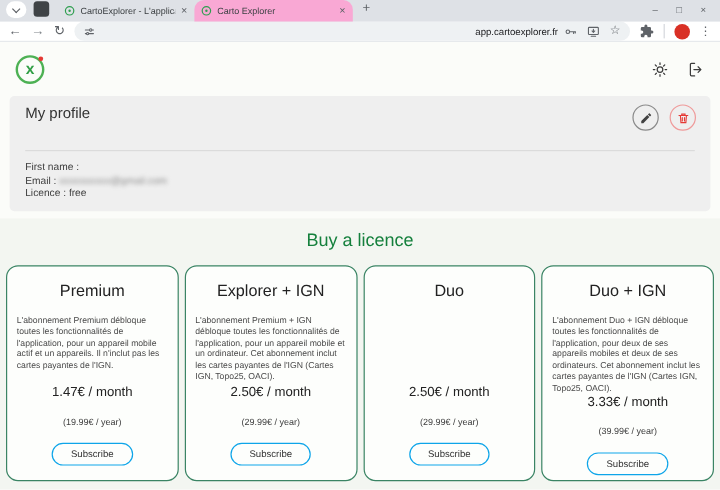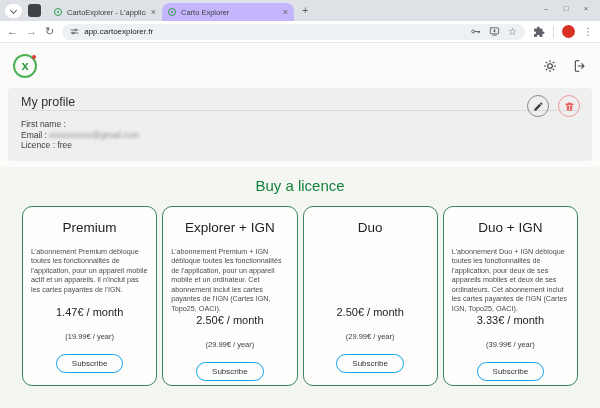--- a/index.html
+++ b/index.html
@@ -10,71 +10,71 @@
 
   
   .tabstrip { height:21px; background:#dee1e6; display:flex; align-items:flex-end; position:relative; }
   .tab-search { width:17px; height:14px; background:#fff; border-radius:7px; margin:0 4px 3px 5px;
     display:flex; align-items:center; justify-content:center; }
   .chev { width:5px; height:5px; border-right:1.4px solid #5f6368; border-bottom:1.4px solid #5f6368;
     transform:rotate(45deg); margin-top:-2px; }
   .tabgroup-square { width:13px; height:13px; border-radius:3px; background:#3f4346; margin:0 7px 4px 2px; }
   .tab { height:18px; display:flex; align-items:center; padding:0 6px; gap:5px; max-width:132px; }
   .tab.inactive { width:114px; }
-  .tab.active { width:160px; background:#c4b5fd; border-radius:8px 8px 0 0; }
+  .tab.active { width:160px; background:#f9a8d4; border-radius:8px 8px 0 0; }
   .favicon { width:8px; height:8px; border:1.6px solid #2e9e4f; border-radius:50%; flex:none;
     display:flex; align-items:center; justify-content:center; }
   .favicon i { width:2px; height:2px; background:#2e9e4f; border-radius:50%; }
   .tab-title { font-size:7.5px; color:#3c4043; white-space:nowrap; overflow:hidden; flex:1; }
   .tab-close { font-size:9px; color:#5f6368; line-height:1; cursor:default; }
   .new-tab { font-size:11px; color:#5f6368; margin:0 0 5px 8px; }
   .win-controls { position:absolute; top:1px; right:4px; display:flex; gap:0; }
   .win-btn { width:20px; height:14px; font-size:8px; color:#5f6368; display:flex; align-items:center; justify-content:center; }
 
   
   .toolbar { height:22px; background:#fff; display:flex; align-items:center; padding:0 7px; gap:8px;
     border-bottom:1px solid #e6e9ec; }
   .nav-ic { font-size:11px; color:#5f6368; line-height:1; }
   .nav-ic.fwd { color:#80868b; }
   .omnibox { flex:1; height:16px; background:#eef1f3; border-radius:8px; display:flex; align-items:center;
-    padding:0 8px; gap:5px; }
+    padding:0 8px; gap:5px;text-align:right; }
   .omnibox svg { flex:none; }
   .url-text { font-size:8px; color:#202124; flex:1; }
   .box-ics { display:flex; gap:8px; align-items:center; }
   .tb-right { display:flex; gap:8px; align-items:center; }
   .tb-div { width:1px; height:12px; background:#d5d8dc; }
   .avatar { width:13px; height:13px; border-radius:50%; background:#d93025; }
   .kebab { font-size:10px; color:#5f6368; }
 
   
   .app { flex:1; background:#fbfcf9; display:flex; flex-direction:column; }
   .app-header { height:45px; display:flex; align-items:center; justify-content:space-between; padding:0 13px; }
   .logo { width:24px; height:24px; border:2px solid #4db154; border-radius:50%; position:relative;
     display:flex; align-items:center; justify-content:center; }
   .logo span { color:#2f9e44; font-size:13px; font-weight:bold; line-height:1; margin-top:-1px; }
   .logo::after { content:""; position:absolute; top:-1px; right:-1px; width:4px; height:4px;
     border-radius:50%; background:#e53935; }
   .hdr-icons { display:flex; gap:16px; align-items:center; color:#3c3c3c; }
 
   
   .profile-card { margin:0 8px; background:#efefef; border-radius:4px; padding:7px 13px 10px; position:relative; }
-  .profile-title { font-size:12.5px; color:#333; padding-bottom:1px; border-bottom:1px solid #dbdbdb; }
+  .profile-title { font-size:12.5px; color:#333; padding-bottom:24px; border-bottom:1px solid #dbdbdb; }
   .profile-actions { position:absolute; top:7px; right:12px; display:flex; gap:9px; }
   .circle-btn { width:22px; height:22px; border-radius:50%; display:flex; align-items:center;
     justify-content:center; background:transparent; }
   .circle-btn.edit { border:1px solid #8a8a8a; }
   .circle-btn.del  { border:1px solid #ef9a9a; }
   .fields { margin-top:8px; }
   .field { font-size:8.5px; line-height:10.5px; color:#3c3c3c; }
   .blurred { filter:blur(1.6px); color:#8f8f8f; }
 
   
   .buy-section { flex:1; margin-top:6px; background:#f3f6f1; padding:3px 0 8px; }
   .buy-title { text-align:center; font-size:15px; font-weight:500; color:#15803d; margin:7px 0 12px; }
-  .cards { display:flex; gap:5px; padding:0 22px; }
+  .cards { display:flex; gap:5px; padding:0 5px; }
   .card { flex:1; height:180px; background:#fdfefc; border:1px solid #3a8464; border-radius:10px;
     padding:10px 8px 12px; display:flex; flex-direction:column; align-items:center; }
   .card-title { font-size:13.5px; color:#222; margin:3px 0 12px; text-align:center; }
   .card-desc { font-size:7.2px; line-height:9.6px; color:#4a4a4a; align-self:stretch; }
   .card-price { margin-top:auto; font-size:11px; color:#222; }
   .card-year { margin-top:14px; font-size:7.5px; color:#3c3c3c; }
   .subscribe-btn { margin-top:13px; border:1px solid #0ea5e9; background:transparent; border-radius:10px;
     padding:4px 15px; font-size:8px; color:#333; font-family:inherit; }
 
   svg.ic { display:block; }

